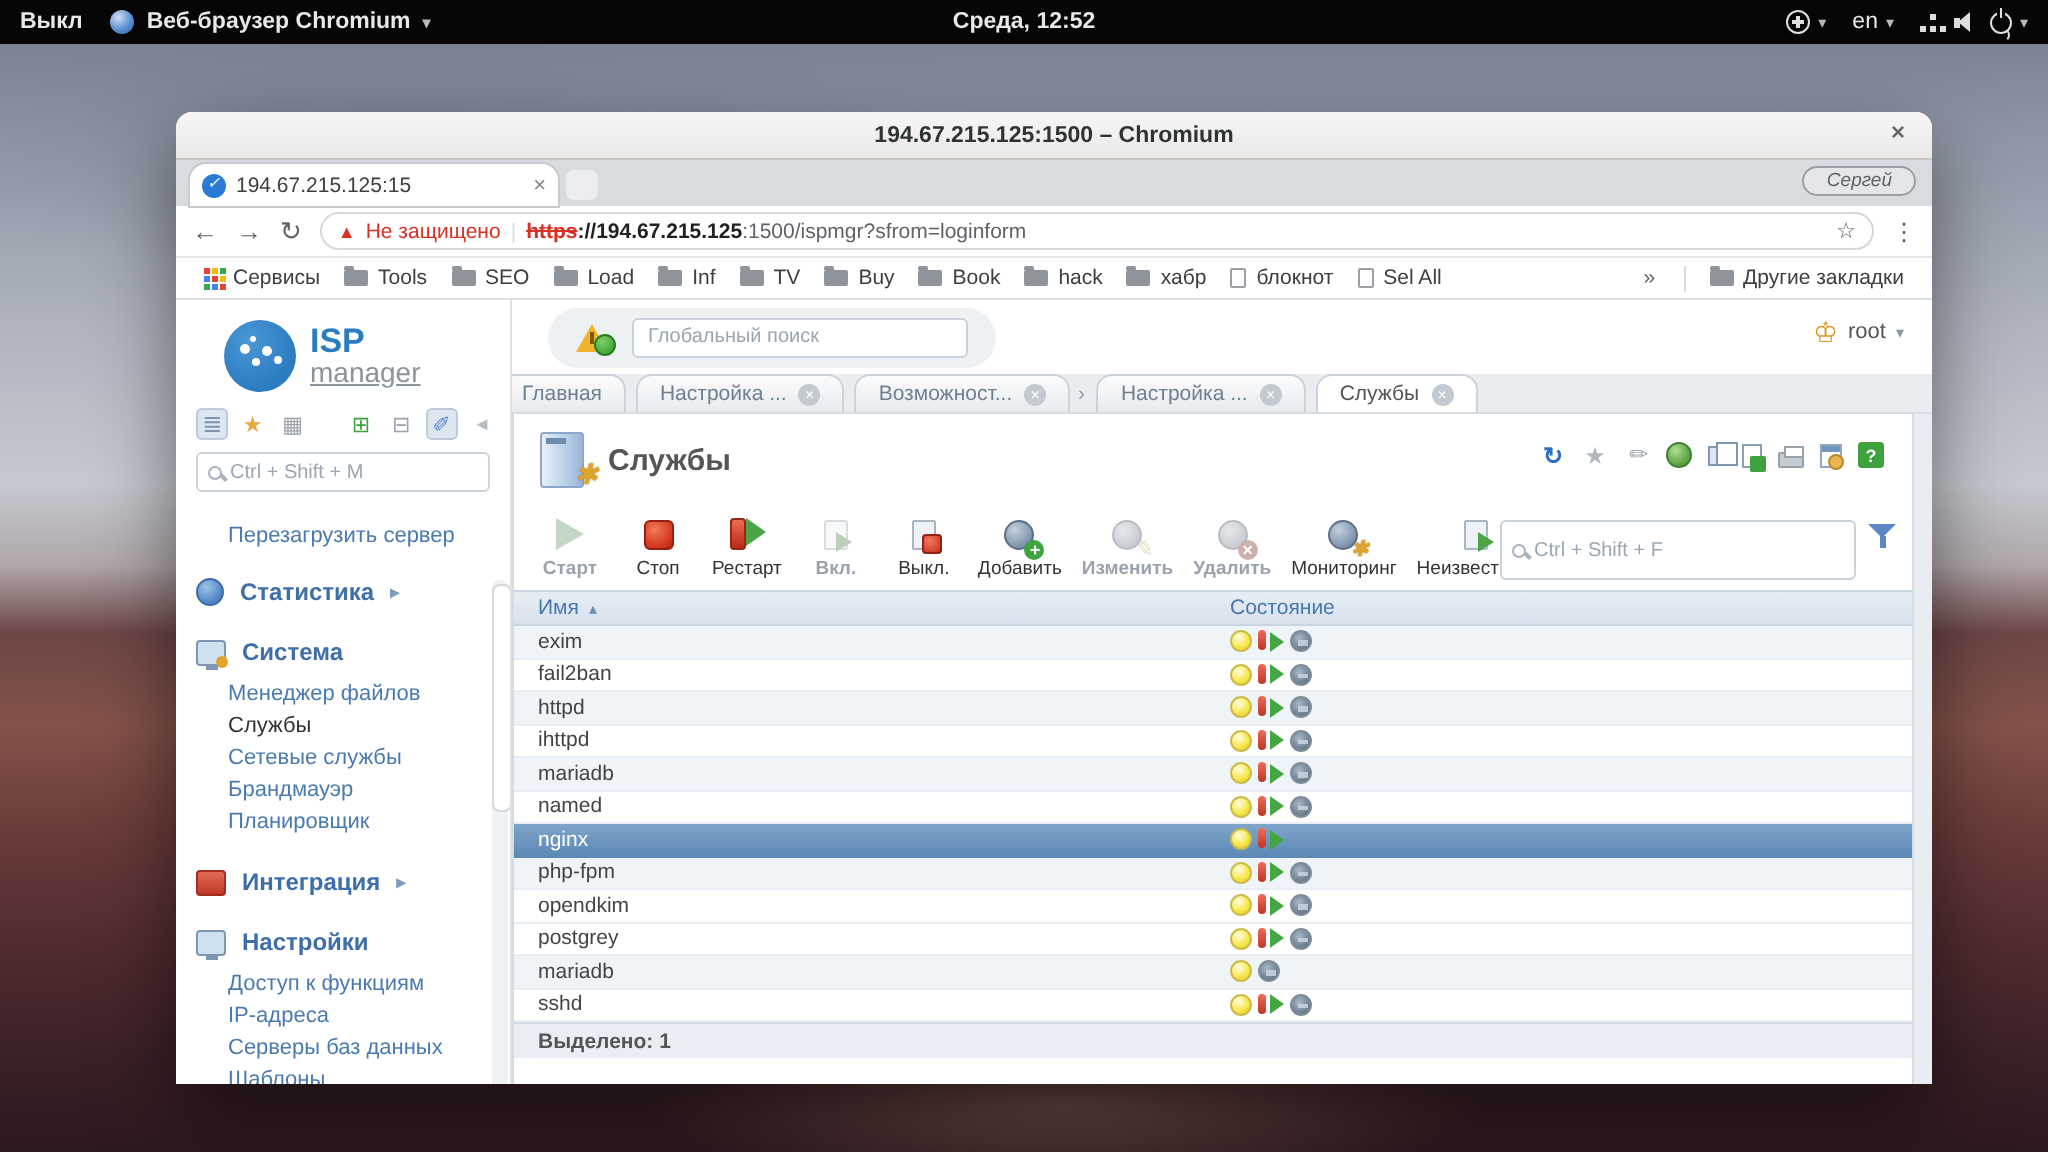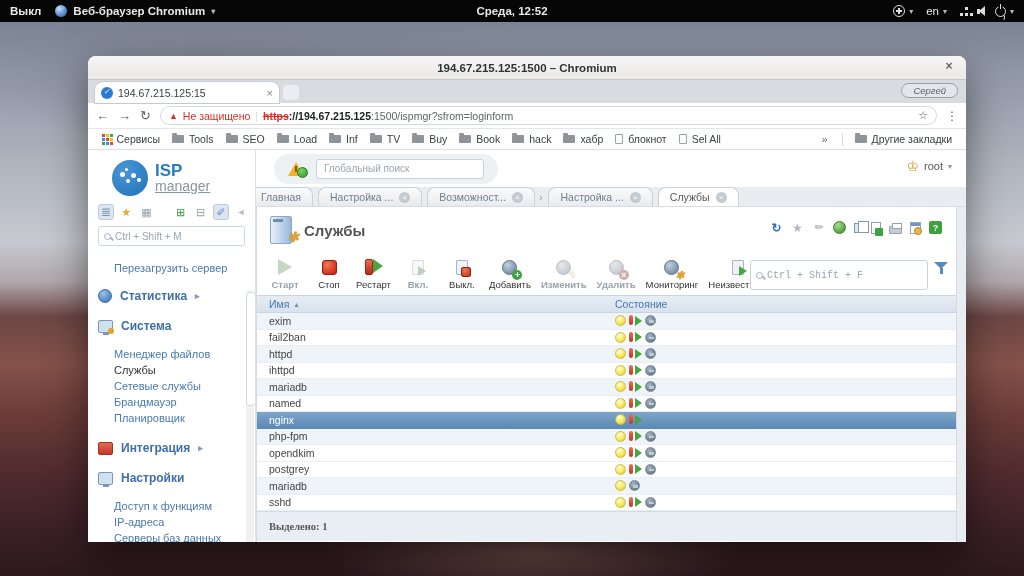--- a/index.html
+++ b/index.html
@@ -120,21 +120,21 @@
     font-weight:bold; font-size:12px;}
   .sb-arrow{ color:#7f9cc0; font-size:9px;}
   .sb-ico{ width:15px; height:13px; flex:none; position:relative;}
   .ic-stats{ border-radius:50%; width:14px; height:14px;
     background:radial-gradient(circle at 35% 30%, #9cc4e8, #4f83c4 70%); border:1px solid #3e6ea8;}
   .ic-system, .ic-settings{ background:#cfe0f0; border:1px solid #7c96b4; border-radius:2px;}
   .ic-system::after, .ic-settings::after{ content:""; position:absolute; left:4px; bottom:-3px; width:6px; height:2px; background:#7c96b4;}
   .ic-system::before{ content:""; position:absolute; right:-2px; bottom:-2px; width:6px; height:6px;
     border-radius:50%; background:#e0a42c;}
   .ic-integration{ background:linear-gradient(#e06a55,#c23a28); border:1px solid #a32d1e; border-radius:2px;}
-  .sb-items{ padding:3px 0 2px 0;margin-top:7px;}
+  .sb-items{ padding:3px 0 2px 0;}
   .sb-item{ color:#4a7ab0; font-size:11px; line-height:16px; padding-left:26px; white-space:nowrap;}
   .sb-item.cur{ color:#333; }
   .sb-scroll{ position:absolute; right:1px; top:140px; width:8px; height:255px; background:#f0f1f3; border-radius:4px;}
   .sb-scroll::after{ content:""; position:absolute; left:0; top:2px; width:8px; height:112px; background:#fff;
     border:1px solid #d5d8db; border-radius:4px;}
   
   .main{ flex:1; display:flex; flex-direction:column; overflow:hidden;}
   .phead{ height:37px; background:#fff; display:flex; align-items:center; position:relative; flex:none;}
   .gsearch-wrap{ margin-left:18px; height:30px; background:#eef1f3; border-radius:15px; display:flex;
     align-items:center; padding:0 14px; gap:12px;}
@@ -211,21 +211,21 @@
   .tk-gear{ width:15px; height:15px; border-radius:50%;
     background:radial-gradient(circle at 35% 30%, #c3d0de, #7e93ab 70%, #60758d); border:1px solid #5d7089;}
   .tk-gear::after{ position:absolute; right:-5px; bottom:-4px; font-size:9px; line-height:10px;}
   .tk-add::after{ content:"+"; width:10px; height:10px; background:#3fa33f; border-radius:50%; color:#fff;
     text-align:center; font-weight:bold;}
   .tk-edit::after{ content:"✎"; color:#d9b23a; font-size:11px;}
   .tk-del::after{ content:"×"; width:10px; height:10px; background:#d04232; border-radius:50%; color:#fff;
     text-align:center; font-weight:bold;}
   .tk-mon::after{ content:"✱"; color:#e0a42c; text-shadow:0 0 1px #9a6d12; font-size:11px;}
   .tb-search{ position:absolute; right:28px; top:9px; width:178px; height:30px; border:1px solid #c9d2da;
-    border-radius:3px; background:#fff; display:flex; align-items:center; padding:12px 5px; gap:4px;font-family:Liberation Mono, monospace;}
+    border-radius:3px; background:#fff; display:flex; align-items:center; padding:12px 5px; gap:4px;}
   .tb-search input{ border:0; outline:0; width:100%; font-size:10px; color:#555; font-family:inherit;}
   .tb-search input::placeholder{ color:#9aa6b2;}
   .funnel{ position:absolute; right:8px; top:11px; width:14px; height:14px;}
   .funnel::before{ content:""; position:absolute; left:0; top:0; border-left:7px solid transparent;
     border-right:7px solid transparent; border-top:7px solid #5b87c5;}
   .funnel::after{ content:""; position:absolute; left:5.5px; top:6px; width:3px; height:6px; background:#5b87c5;}
   
   .thead{ height:18px; background:linear-gradient(#e6edf4,#d8e2ee); border-top:1px solid #c9d5e3;
     border-bottom:1px solid #c9d5e3; display:flex; align-items:center; font-size:10.5px; color:#4878ad;}
   .col-name{ width:358px; padding-left:12px; display:flex; align-items:center; gap:5px;}
@@ -241,22 +241,22 @@
   .s-bulb{ width:11px; height:11px; border-radius:50%; border:1px solid #cbbc4a;
     background:radial-gradient(circle at 38% 30%, #fffde8, #f7e84e 55%, #e0c422);}
   .s-restart{ width:13px; height:11px;}
   .s-restart::before{ content:""; position:absolute; left:0; top:0; width:4px; height:10px; border-radius:2px;
     background:linear-gradient(#f2695a,#c33524);}
   .s-restart::after{ content:""; position:absolute; left:5.5px; top:0.5px; border-left:7px solid #44a63f;
     border-top:5px solid transparent; border-bottom:5px solid transparent;}
   .s-monitor{ width:11px; height:11px; border-radius:50%; border:1px solid #7e8d9b;
     background:radial-gradient(circle at 40% 35%, #a8b8c6, #657989 75%);}
   .s-monitor::after{ content:""; position:absolute; left:2.5px; top:4px; width:5px; height:2.5px; background:#cdd8e0; opacity:.8;}
-  .tfoot{ height:30px; background:#e9eef4; border-top:1px solid #d3dce5; display:flex; align-items:center;
-    padding-left:12px; font-size:10.5px; color:#555; font-weight:bold;font-family:Liberation Serif, serif;}
+  .tfoot{ height:18px; background:#e9eef4; border-top:1px solid #d3dce5; display:flex; align-items:center;
+    padding-left:12px; font-size:10.5px; color:#555; font-weight:bold;}
 </style>
 </head>
 <body>
 
 <div class="desktop">
 
   <div class="topbar">
     <div class="tb-left">
       <span class="tb-activities">Выкл</span>
       <span class="tb-app">

